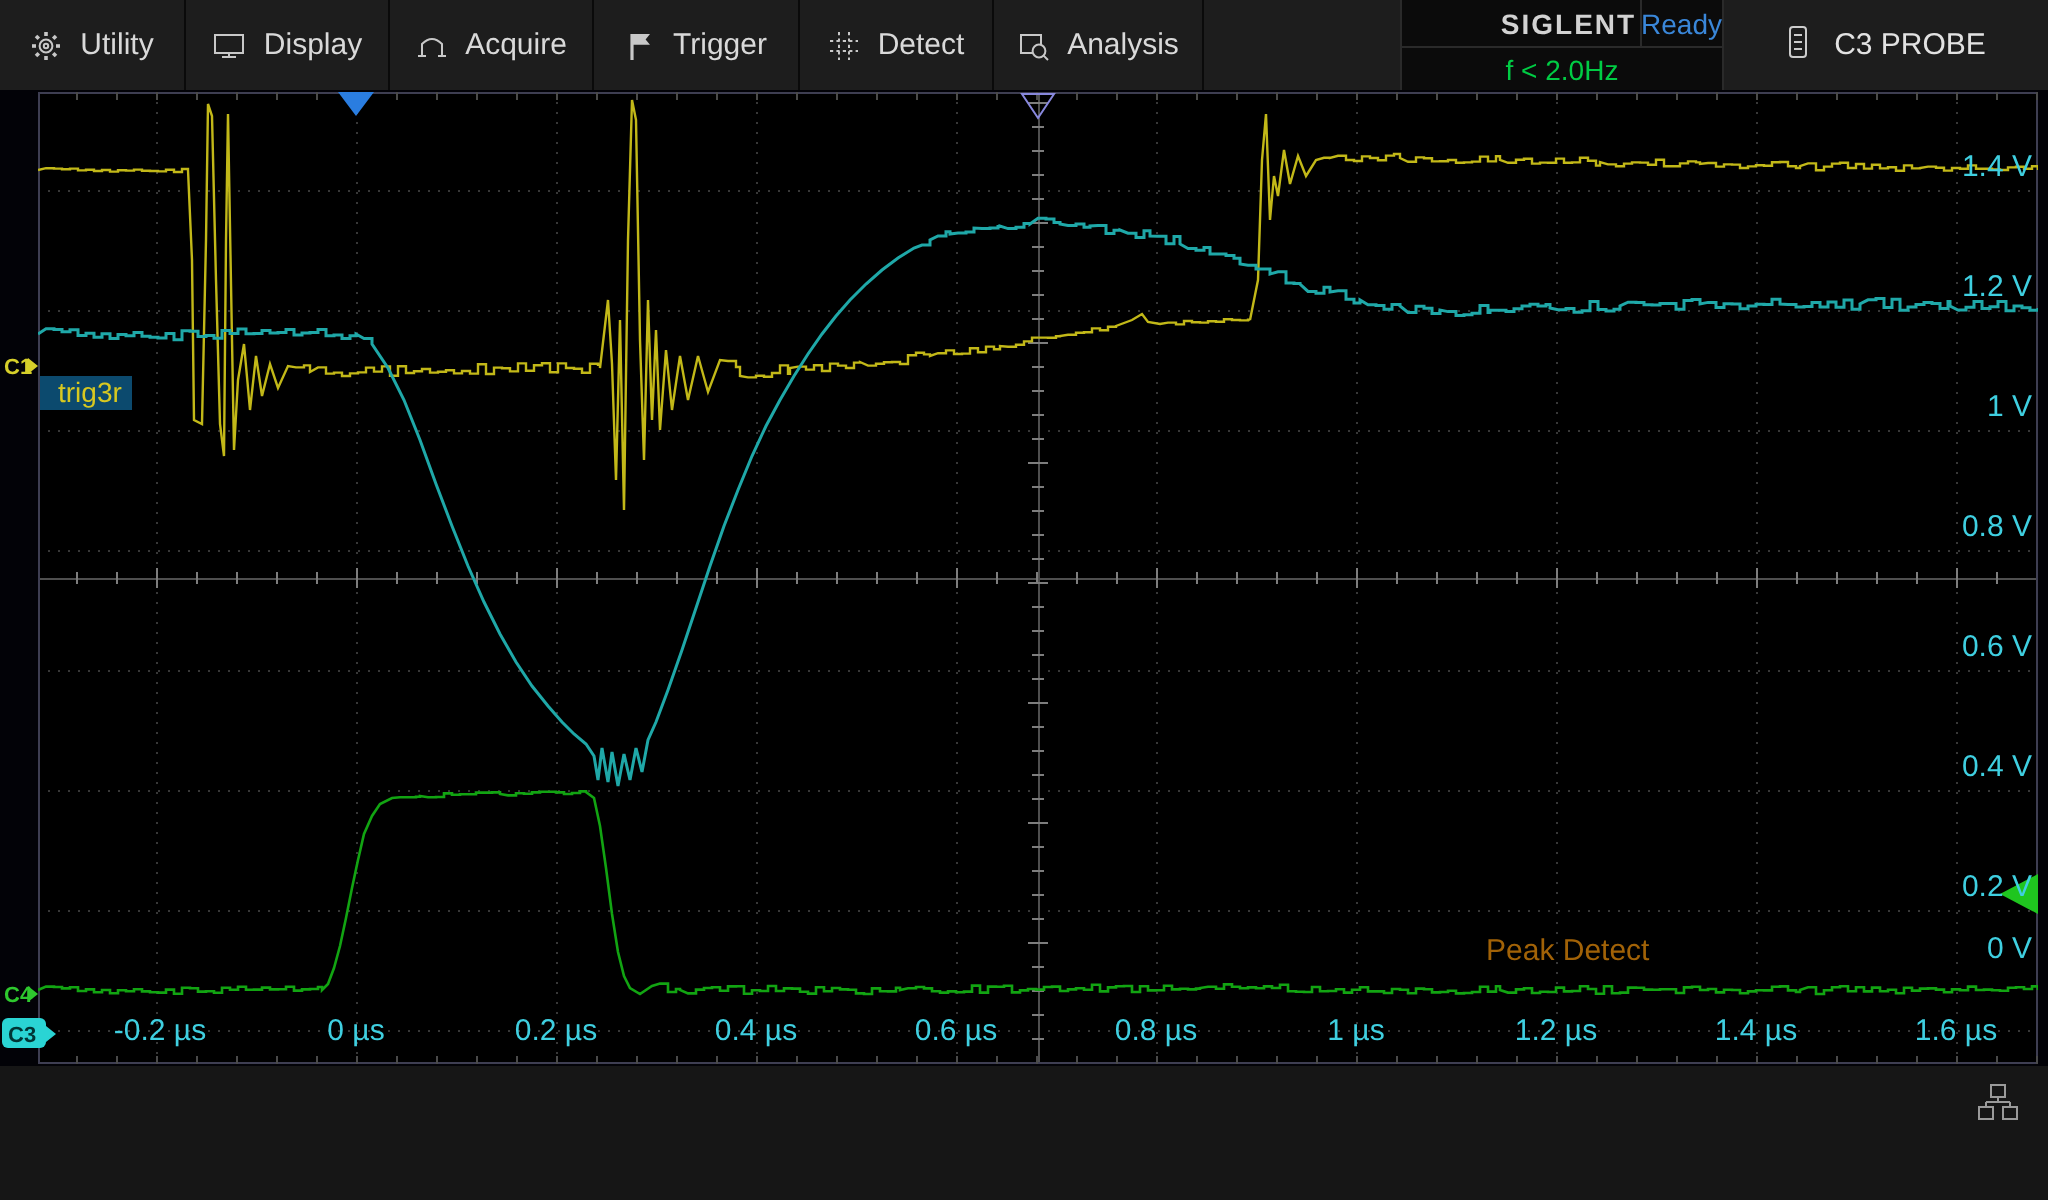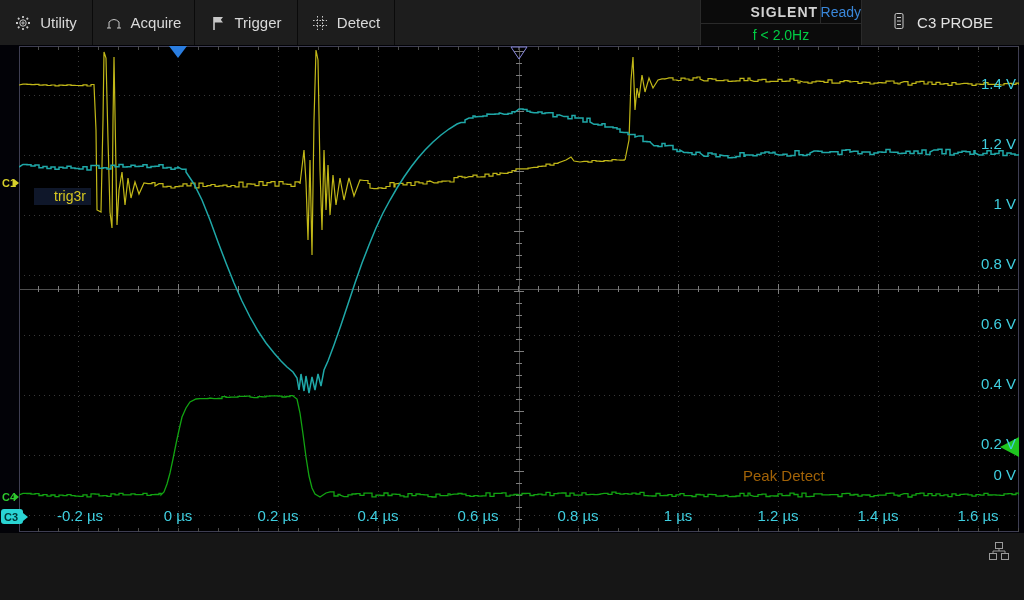--- a/index.html
+++ b/index.html
@@ -19,22 +19,22 @@
          font-weight:bold;font-size:14px;letter-spacing:1px;border-right:1px solid #2a2a2a;margin-left:48px;}
   #acq-state{flex:1;display:flex;align-items:center;justify-content:center;color:#3a87d9;font-size:14px;}
   #trig-freq{height:21px;display:flex;align-items:center;justify-content:center;color:#00cc44;font-size:14px;}
   #probe-area{left:862px;top:0;width:162px;height:45px;display:flex;align-items:center;justify-content:center;
               gap:12px;color:#e2e2e2;font-size:15px;z-index:6;}
 
   
   .vlabel{position:absolute;right:8px;color:#3fcfe0;font-size:15px;z-index:3;}
   .tlabel{position:absolute;top:507px;transform:translateX(-50%);color:#3fcfe0;font-size:15px;z-index:3;white-space:nowrap;}
   #peak-detect{left:743px;top:467px;color:#a16207;font-size:15px;z-index:3;}
-  #user-label{left:34px;top:188px;background:#0f172a;color:#d8c820;font-size:14px;
-              padding:0 5px 1px 20px;z-index:3;}
+  #user-label{left:20px;top:188px;background:#0c4a6e;color:#d8c820;font-size:14px;
+              padding:0 5px 1px 9px;z-index:3;}
 
   
   #bottombar{left:0;top:533px;width:1024px;height:67px;background:#161616;z-index:5;}
   .chbox{position:absolute;top:538px;width:109px;height:56px;background:#262626;font-size:14px;color:#f0f0f0;}
   .chbox .hdr{height:18px;display:flex;align-items:center;justify-content:space-between;padding:0 5px;}
   .chip{background:#000;border-radius:2px;padding:0 5px;font-size:13px;line-height:15px;}
   .chrow{height:18px;margin-top:1px;background:#434343;display:flex;align-items:center;
          justify-content:space-between;padding:0 5px;}
   #ch3-box{top:536px;height:59px;border:2px solid #1b6fd6;box-sizing:border-box;width:112px;}
   .infobox{position:absolute;top:538px;height:56px;background:#262626;font-size:14px;color:#f0f0f0;}
@@ -325,20 +325,32 @@
               <line x1="3" y1="13" x2="4.4" y2="11.6"></line>
               <line x1="11.6" y1="4.4" x2="13" y2="3"></line>
             </g>
           </g>
         </svg>
       </span>
     <span>Utility</span>
   </div>
   <div class="menu-item" style="width:102px">
     <span>
+        <svg width="17" height="16" viewBox="0 0 17 16">
+          <g stroke="#c8c8c8" fill="none">
+            <rect x="1.5" y="2.5" width="14" height="9"></rect>
+            <line x1="8.5" y1="11.5" x2="8.5" y2="13.5"></line>
+            <line x1="5" y1="13.5" x2="12" y2="13.5"></line>
+          </g>
+        </svg>
+      </span>
+    <span>Display</span>
+  </div>
+  <div class="menu-item" style="width:102px">
+    <span>
         <svg width="16" height="16" viewBox="0 0 16 16">
           <g stroke="#c8c8c8" fill="none">
             <path d="M3,13 V7 Q8,2 13,7 V13"></path>
             <path d="M1,13 H5 M11,13 H15"></path>
           </g>
         </svg>
       </span>
     <span>Acquire</span>
   </div>
   <div class="menu-item" style="width:103px">
@@ -356,20 +368,32 @@
           <g stroke="#c8c8c8" fill="none" stroke-dasharray="1.6 1.6">
             <line x1="5.5" y1="1" x2="5.5" y2="15"></line>
             <line x1="10.5" y1="1" x2="10.5" y2="15"></line>
             <line x1="1" y1="5.5" x2="15" y2="5.5"></line>
             <line x1="1" y1="10.5" x2="15" y2="10.5"></line>
           </g>
         </svg>
       </span>
     <span>Detect</span>
   </div>
+  <div class="menu-item" style="width:105px">
+    <span>
+        <svg width="16" height="16" viewBox="0 0 16 16">
+          <g stroke="#c8c8c8" fill="none">
+            <rect x="1.5" y="2.5" width="10" height="9"></rect>
+            <circle cx="10.5" cy="10.5" r="3.2" fill="#1d1d1d"></circle>
+            <line x1="12.8" y1="12.8" x2="15" y2="15"></line>
+          </g>
+        </svg>
+      </span>
+    <span>Analysis</span>
+  </div>
 </div>
 
 <div id="siglent-panel" class="abs">
   <div id="siglent-top">
     <div id="brand">SIGLENT</div>
     <div id="acq-state">Ready</div>
   </div>
   <div id="trig-freq">f &lt; 2.0Hz</div>
 </div>
 

